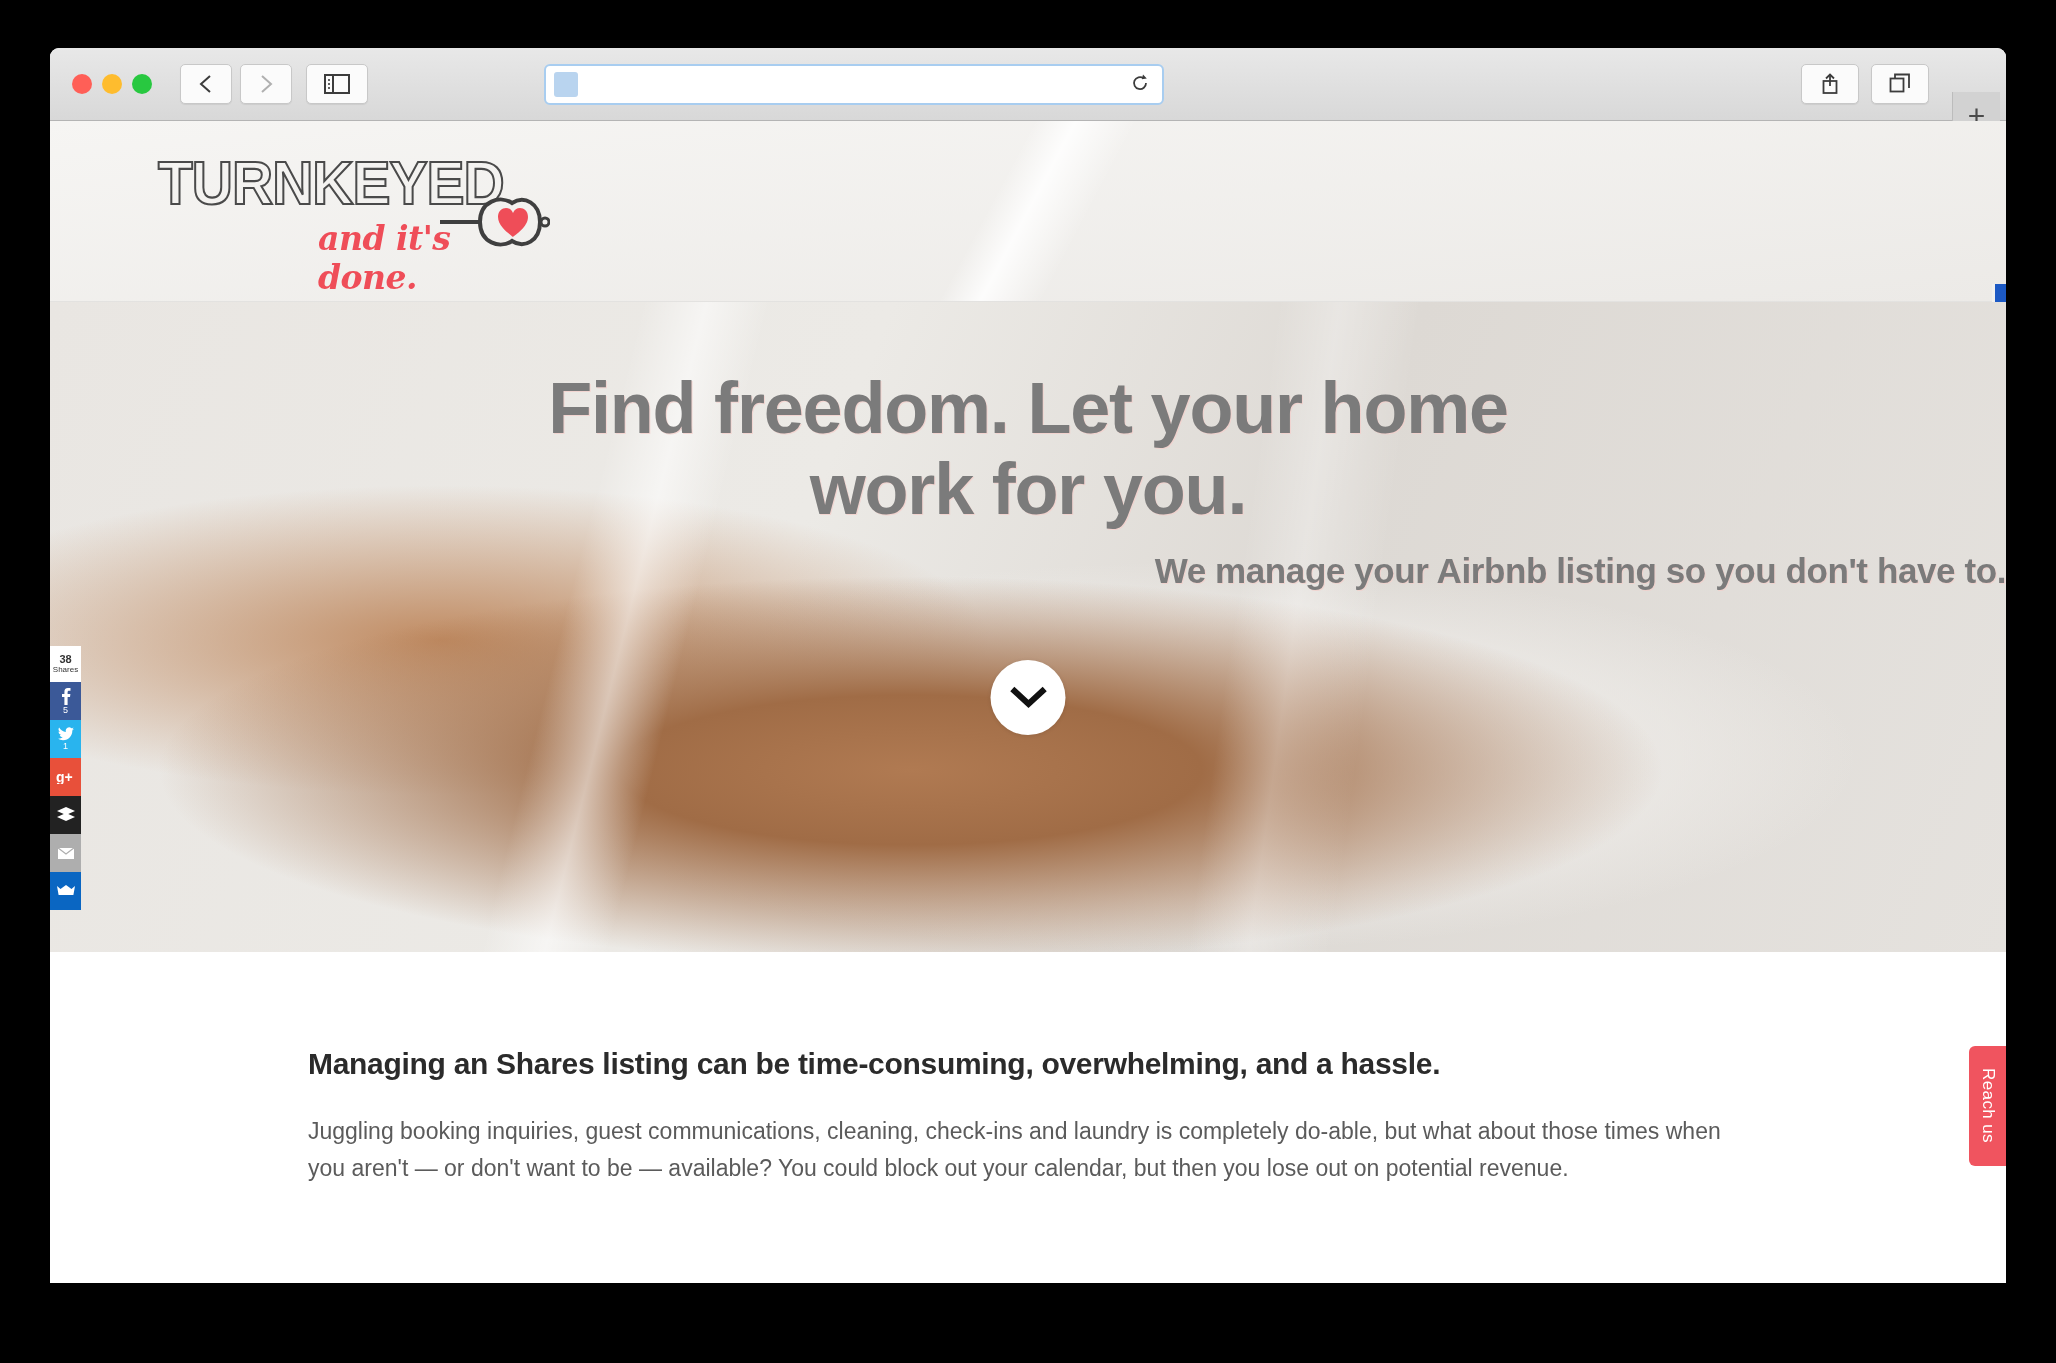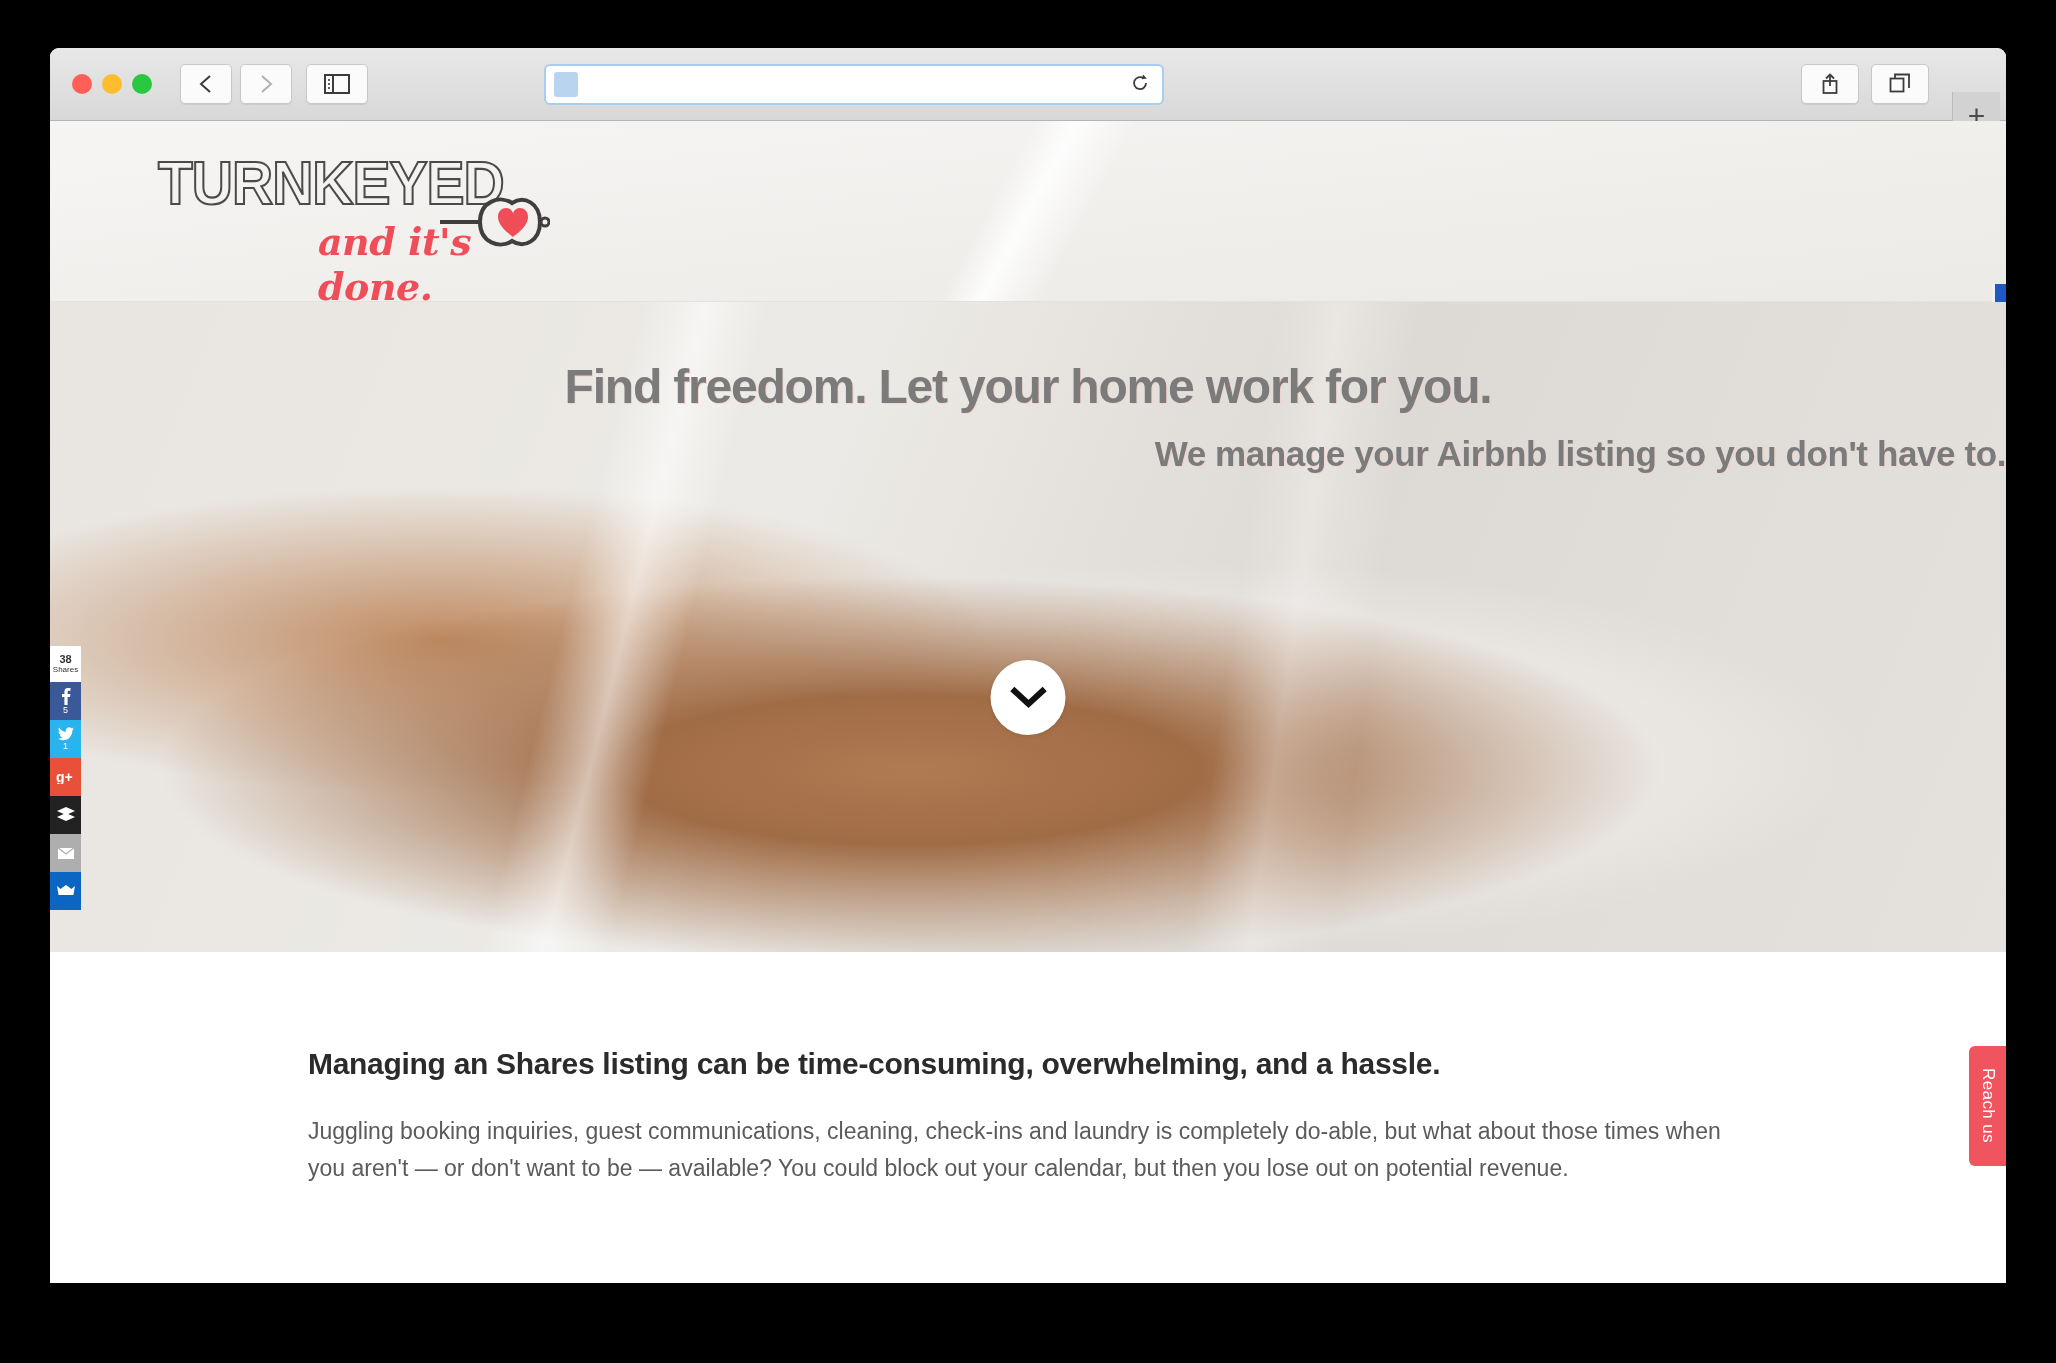--- a/index.html
+++ b/index.html
@@ -164,21 +164,21 @@
     transform: scaleY(1.06);
     transform-origin: left top;
   }
   .logo-tagline {
     position: absolute;
     left: 160px;
     top: 66px;
     font-family: "DejaVu Serif", serif;
     font-style: italic;
     font-weight: 700;
-    font-size: 38px;
+    font-size: 33px;
     color: #ef4d58;
     letter-spacing: -0.5px;
   }
   .logo-key {
     position: absolute;
     left: 282px;
     top: 38px;
   }
 
   .nav {
@@ -235,28 +235,28 @@
     background:
       linear-gradient(104deg, rgba(255,255,255,0) 28%, rgba(255,255,255,0.55) 31%, rgba(255,255,255,0) 34%),
       linear-gradient(98deg, rgba(255,255,255,0) 60%, rgba(255,255,255,0.3) 63%, rgba(255,255,255,0) 67%);
   }
   .hero-inner {
     position: relative;
     text-align: center;
     padding-top: 58px;
   }
   .hero-title {
-    font-size: 48px;
+    font-size: 72px;
     font-weight: 700;
     color: #7b7b7b;
     line-height: 1.13;
     letter-spacing: -1.2px;
     text-shadow: 1px 1px 0 rgba(244,205,201,0.75);
     max-width: 1000px;
-    margin: 0 auto;
+    margin: 8px auto;
   }
   .hero-sub {
     margin-top: 20px;
     font-size: 35px;
     font-weight: 700;
     color: #7b7b7b;
     letter-spacing: -0.4px;
     text-shadow: 1px 1px 0 rgba(244,205,201,0.7);
     text-align: right;
   }

